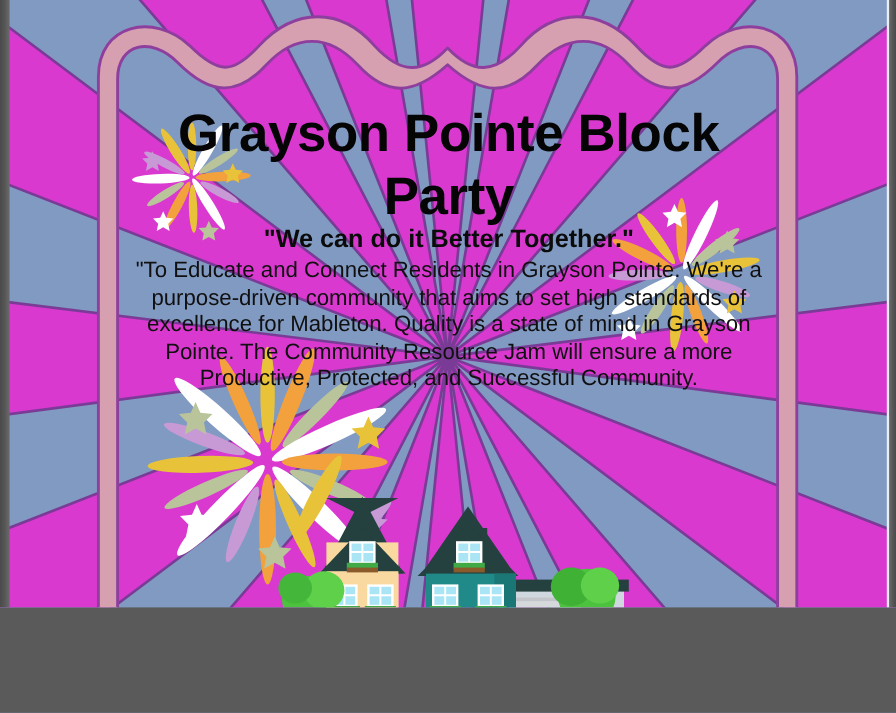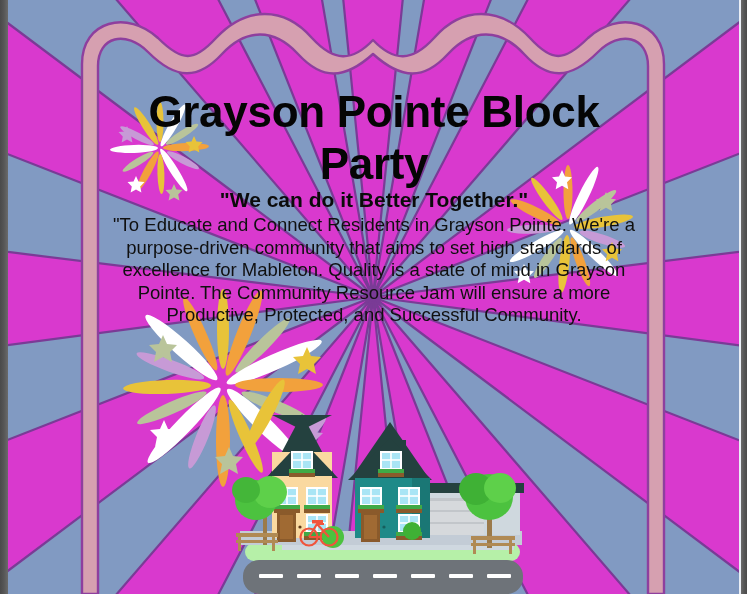--- a/index.html
+++ b/index.html
@@ -2,21 +2,21 @@
 <html><head>
 <meta charset="utf-8">
 <style>
   html,body{margin:0;padding:0;}
   body{
     width:747px;height:594px;overflow:hidden;
     background:#5a5a5a;
     font-family:"Liberation Sans", sans-serif;
   }
   .flyer{
-    position:absolute;left:0;top:0;width:747px;height:594px;
+    position:absolute;left:0;top:0;width:747px;height:506px;
     overflow:hidden;background:#819ac2;
   }
   .layer{position:absolute;left:0;top:0;width:747px;height:594px;}
   svg.layer{display:block;}
 
   
   .edge-left{
     position:absolute;left:0;top:0;width:8px;height:594px;
     background:linear-gradient(to right,#4a4a4a 0%,#555 45%,#6a6a6a 100%);
     z-index:40;

